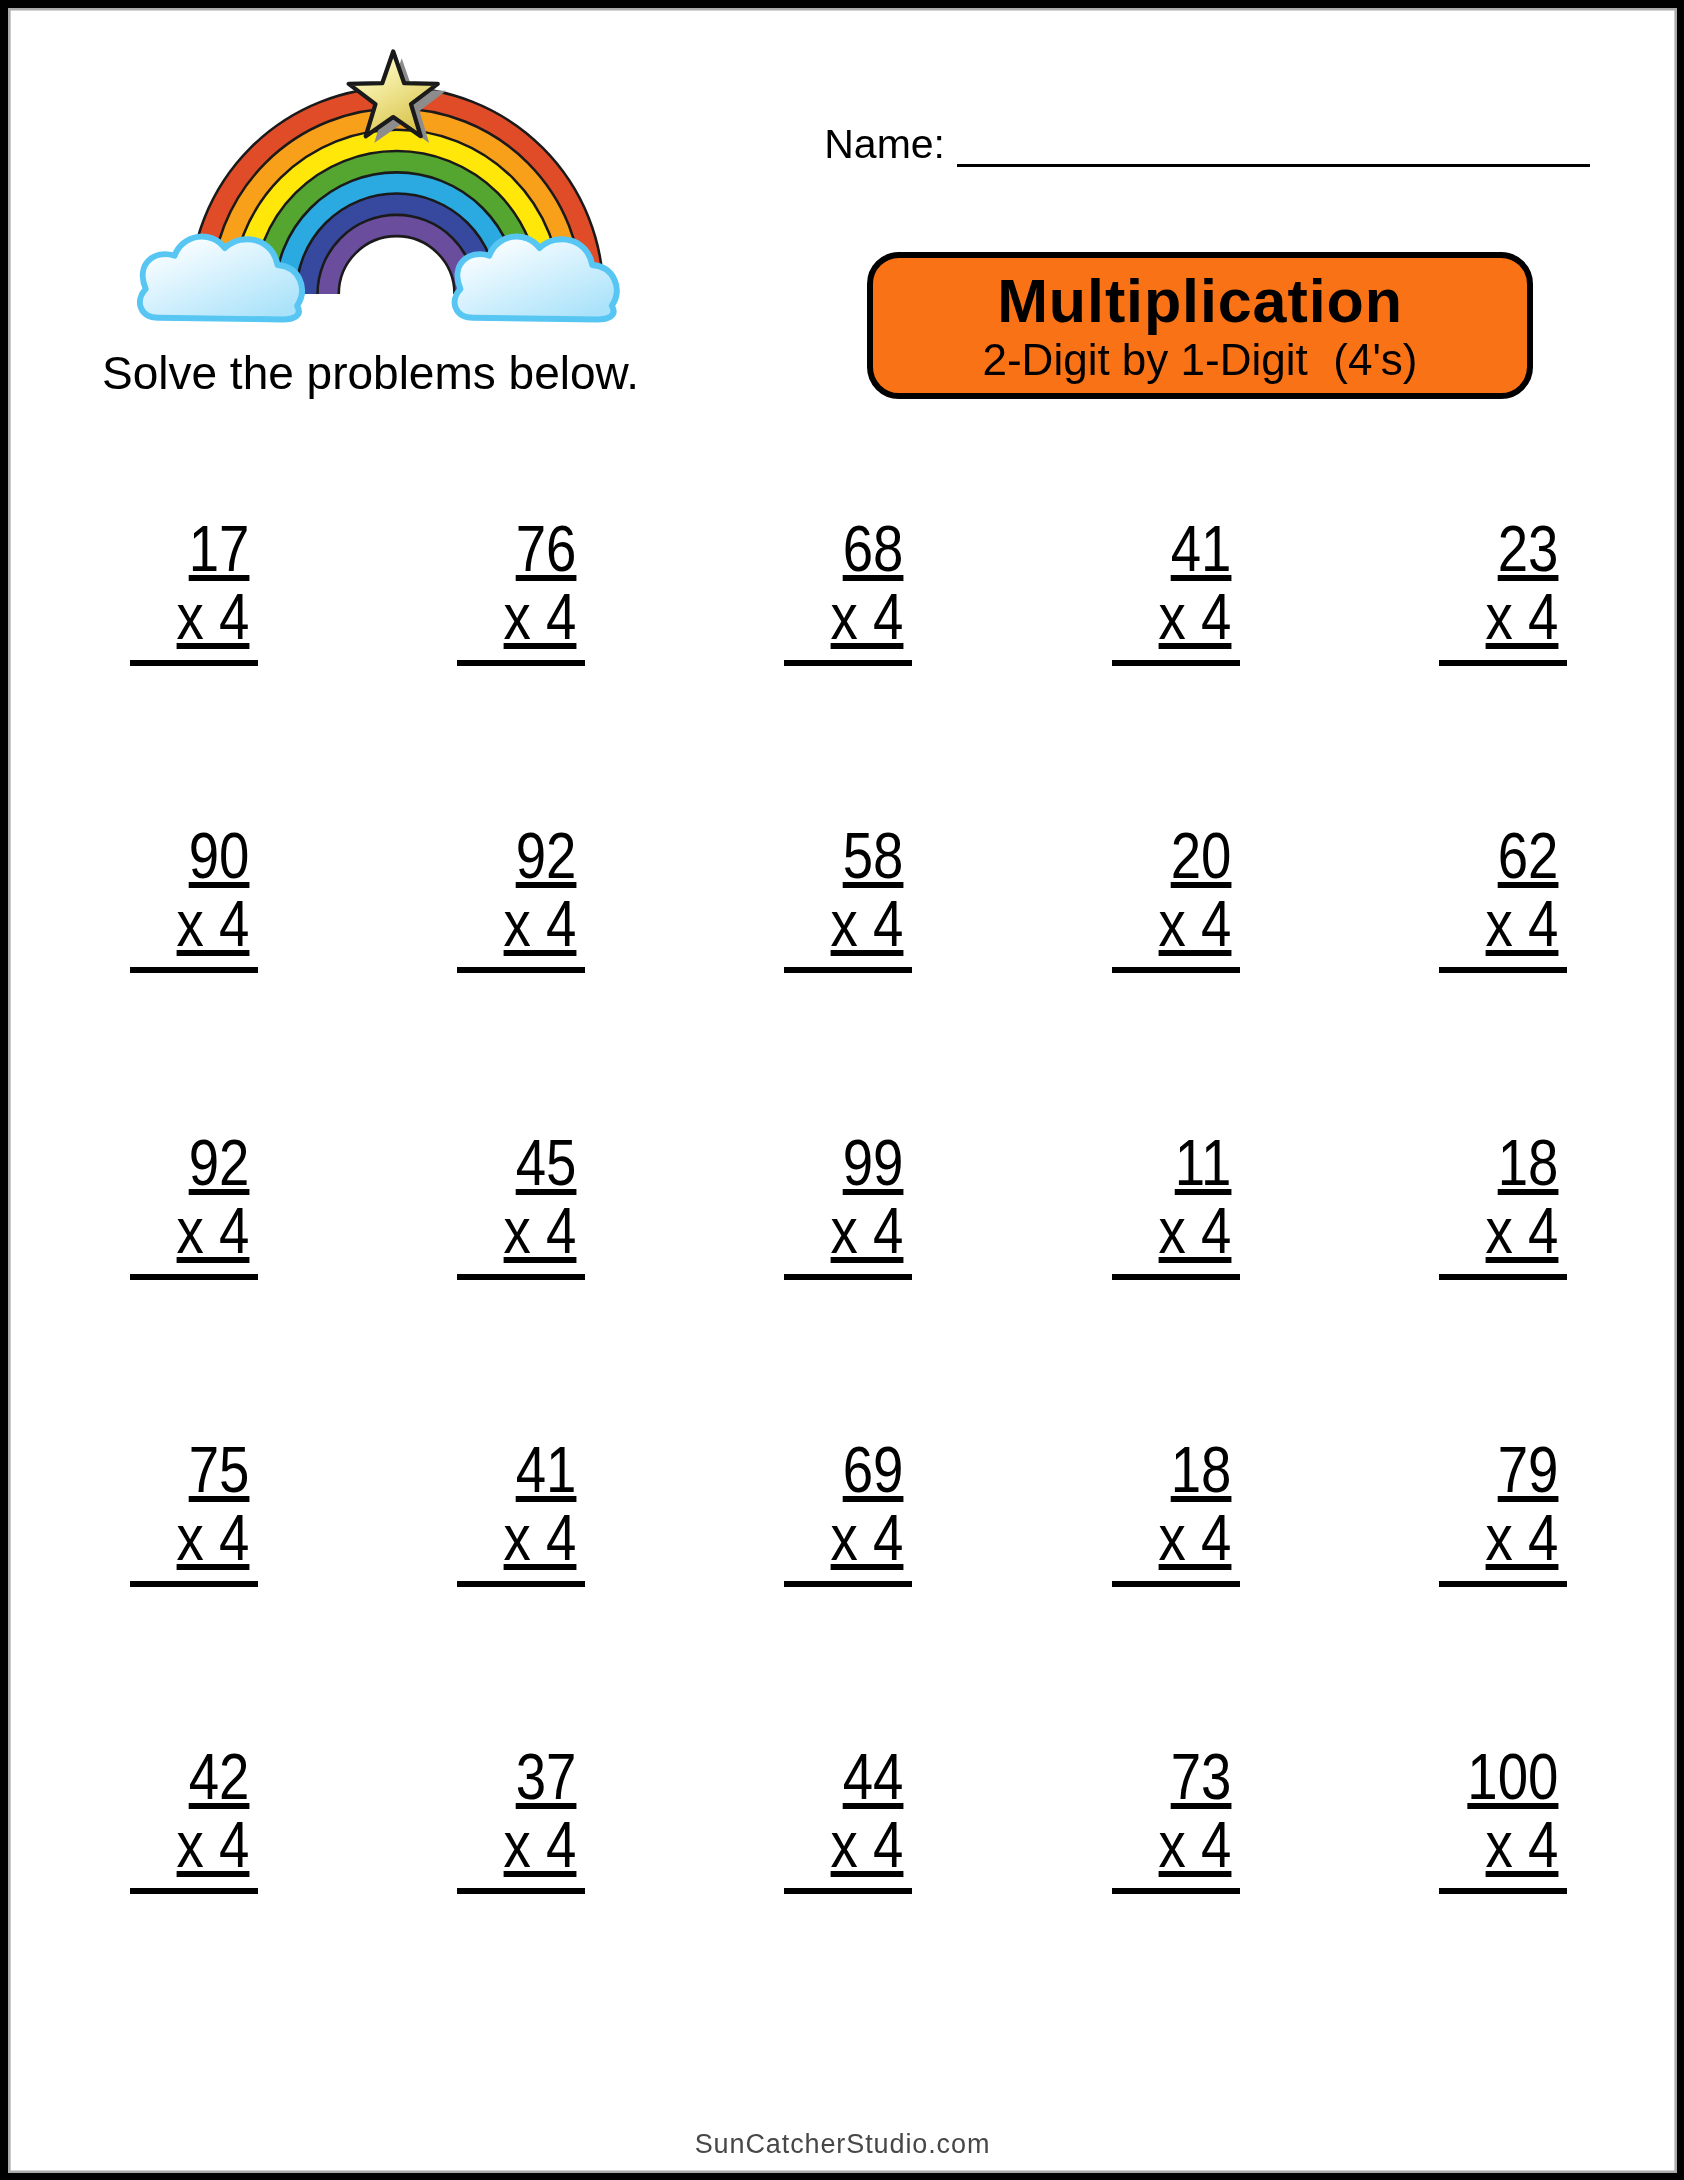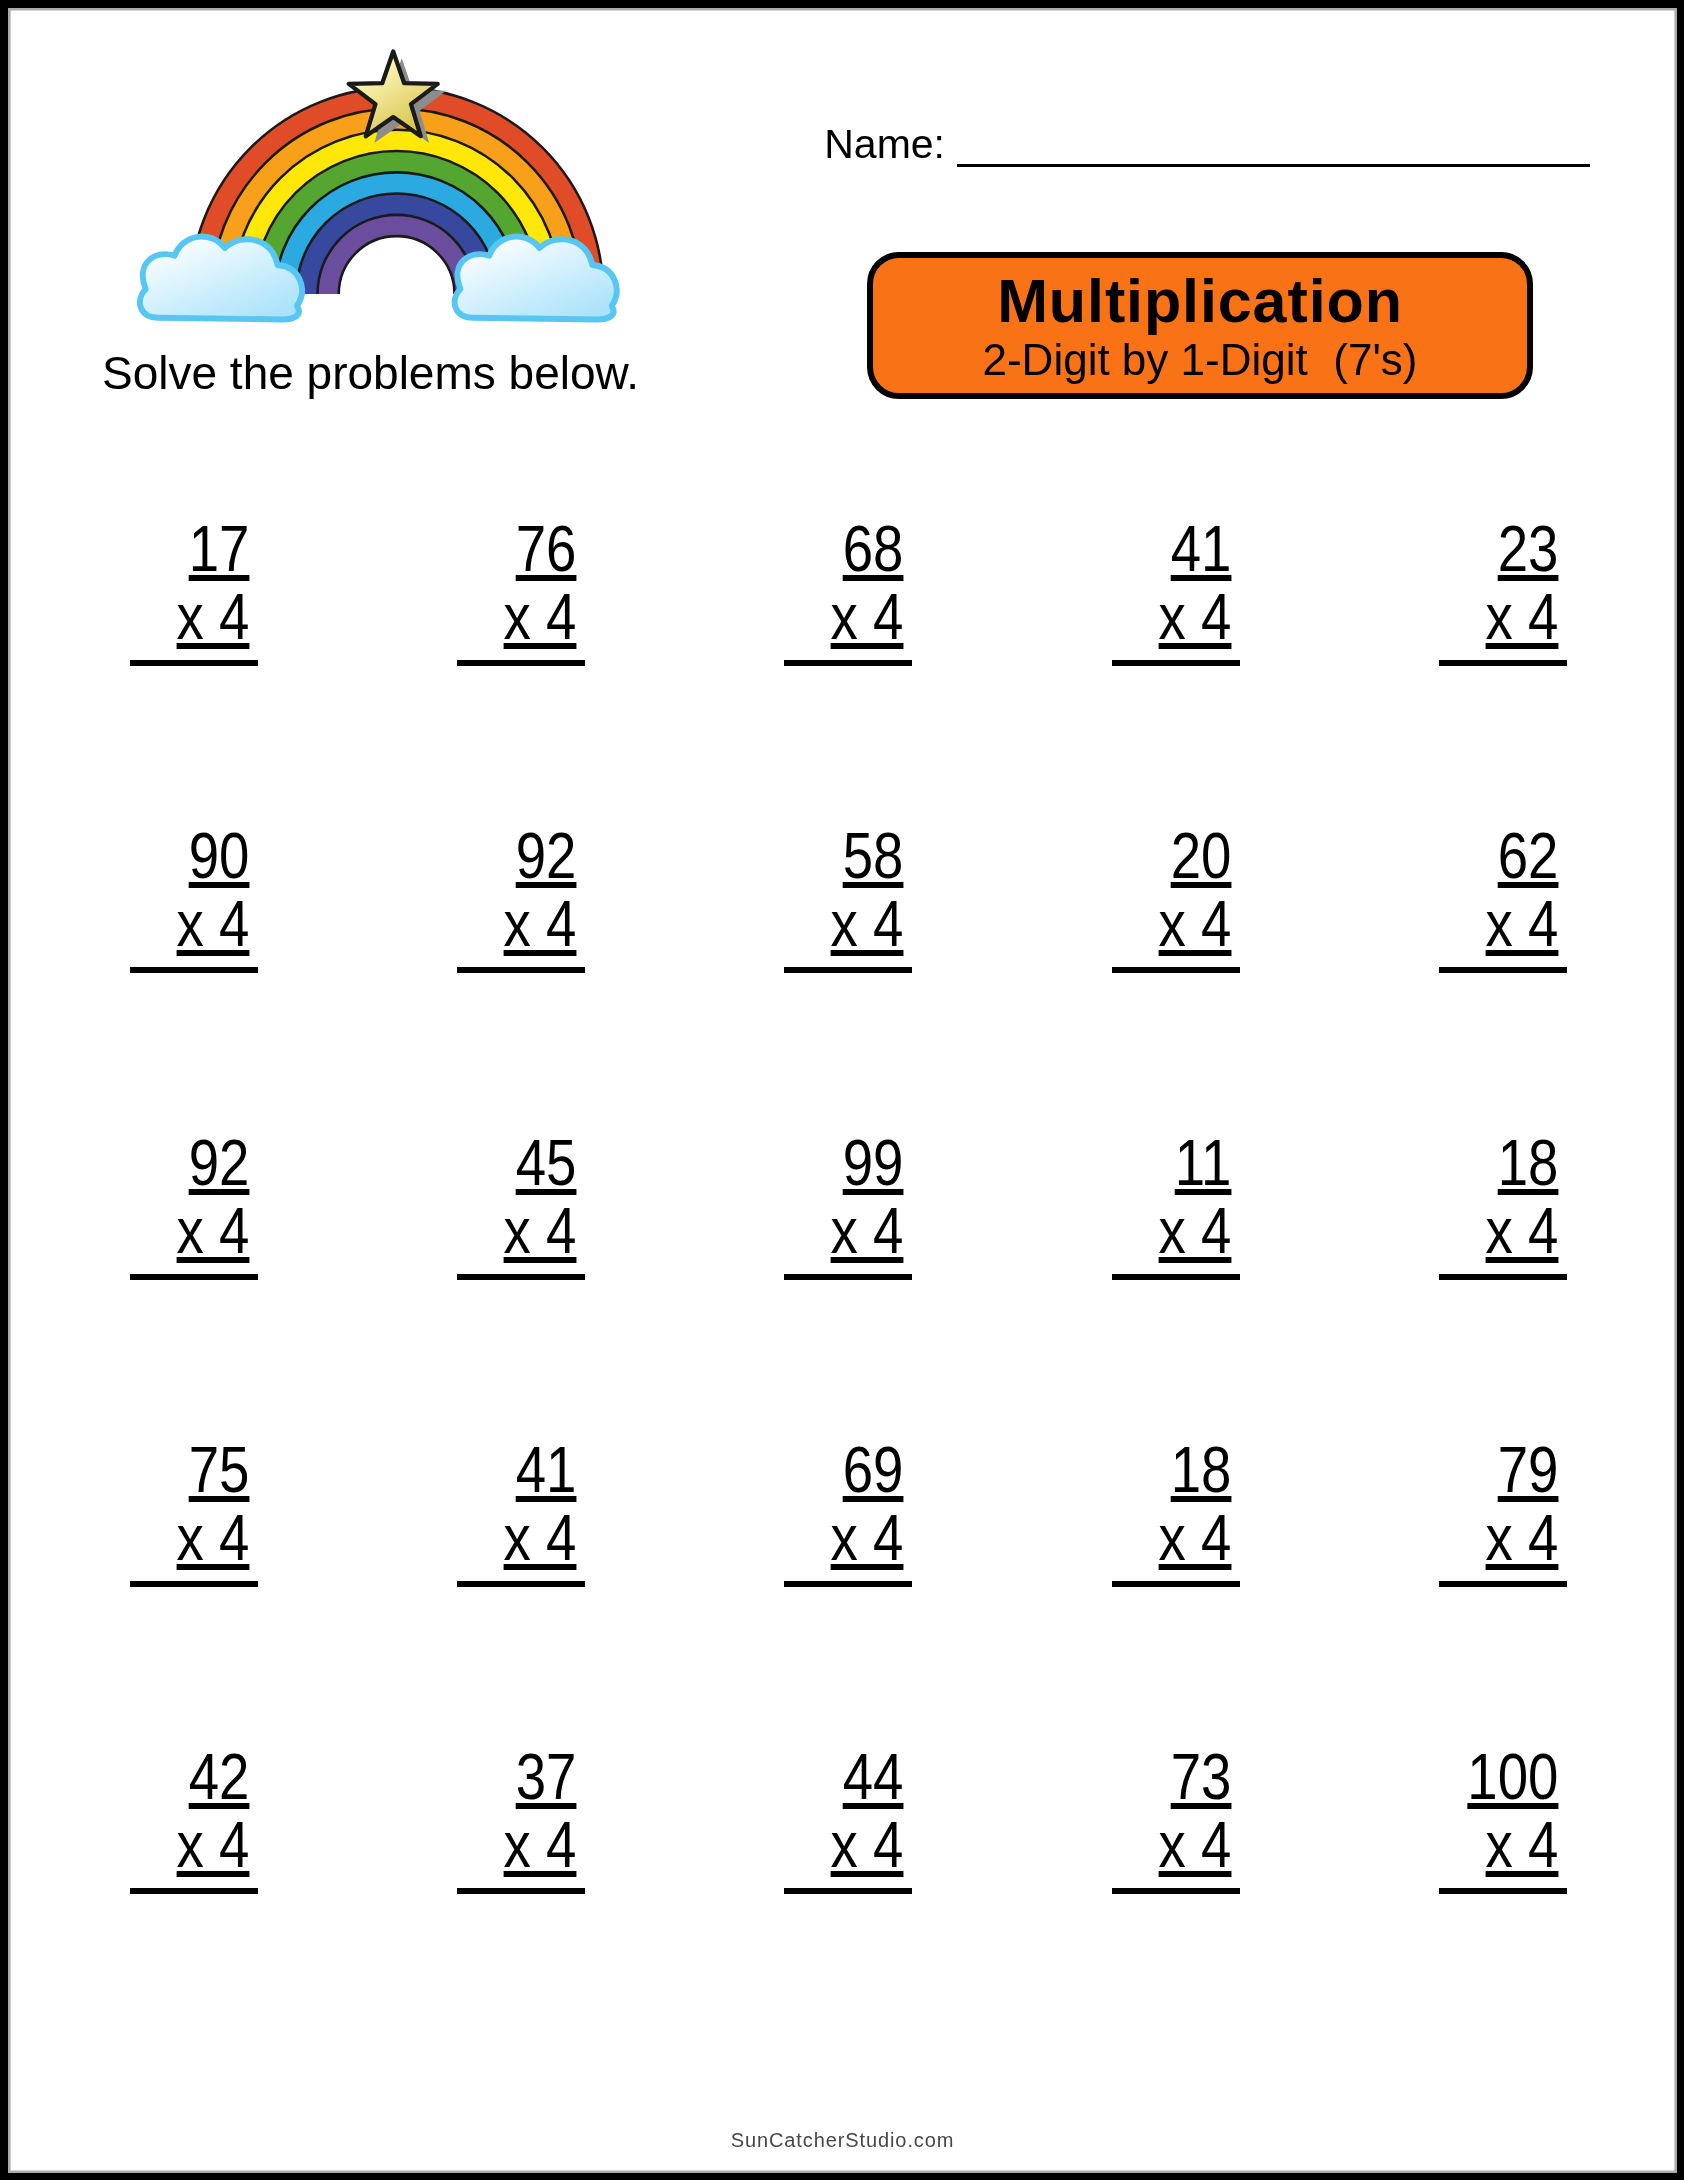--- a/index.html
+++ b/index.html
@@ -44,21 +44,21 @@
   .problem{width:128px;display:flex;flex-direction:column;align-items:stretch;text-decoration:underline;}
   .pnum,.pmul{
     font-size:65px;line-height:68px;text-align:right;padding-right:10.2px;
     transform:scaleX(.84);transform-origin:100% 50%;white-space:nowrap;
   }
   .pmul{margin-top:0px;}
   .ans{border-top:6px solid #000;margin-top:8.5px;width:128px;}
   
   .footer{
     position:absolute;left:0;top:2121px;width:100%;text-align:center;
-    font-size:20px;color:#474747;letter-spacing:0.9px;
+    font-size:27px;color:#474747;letter-spacing:0.9px;
   }
 </style>
 </head>
 <body>
 
 <div class="page">
 
   <svg class="artwork" viewBox="0 0 664 348">
     <defs>
       <linearGradient id="starGrad" x1="0" y1="0" x2="0.6" y2="1">
@@ -108,21 +108,21 @@
 
   <div class="field-row" id="name-row">
     <span class="lbl">Name:</span>
     <span class="wline"></span>
   </div>
 
   <div class="titlebox" id="titlebox" style="background: #f97316;">
     <div class="t1">Multiplication</div>
     <div class="t2">
       <span>2-Digit by 1-Digit</span>
-      <span class="note">(7's)</span>
+      <span class="note">(4's)</span>
     </div>
   </div>
 
   <div class="grid" id="grid">
       <div class="cell">
         <div class="problem">
           <div class="pnum">17</div>
           <div class="pmul">x 4</div>
           <div class="ans"></div>
         </div>

